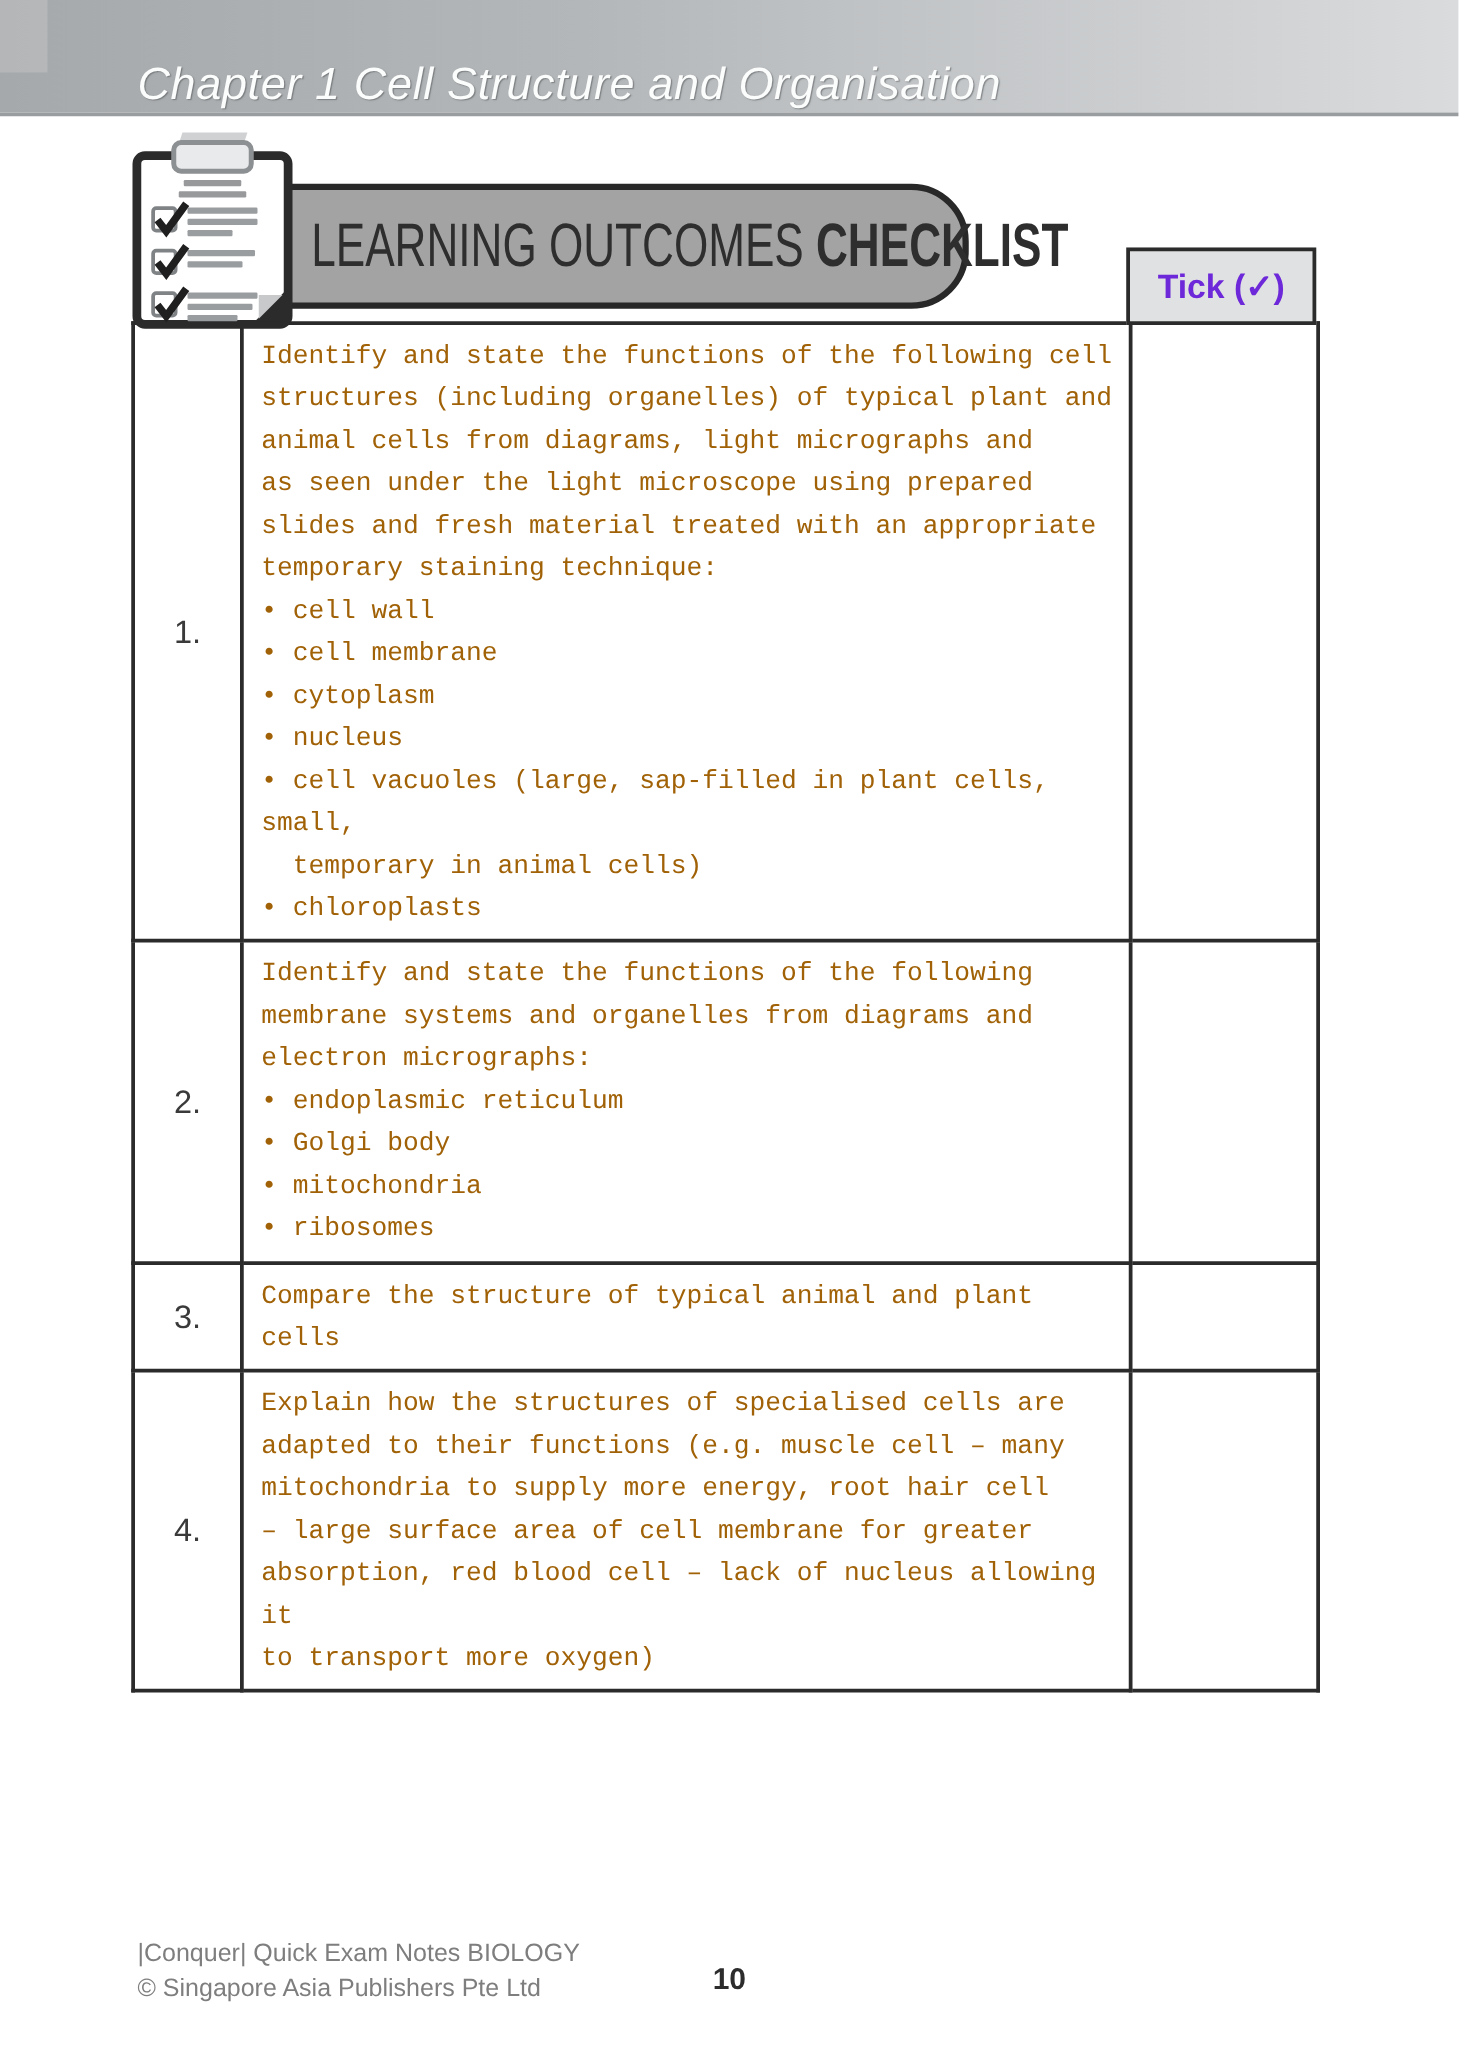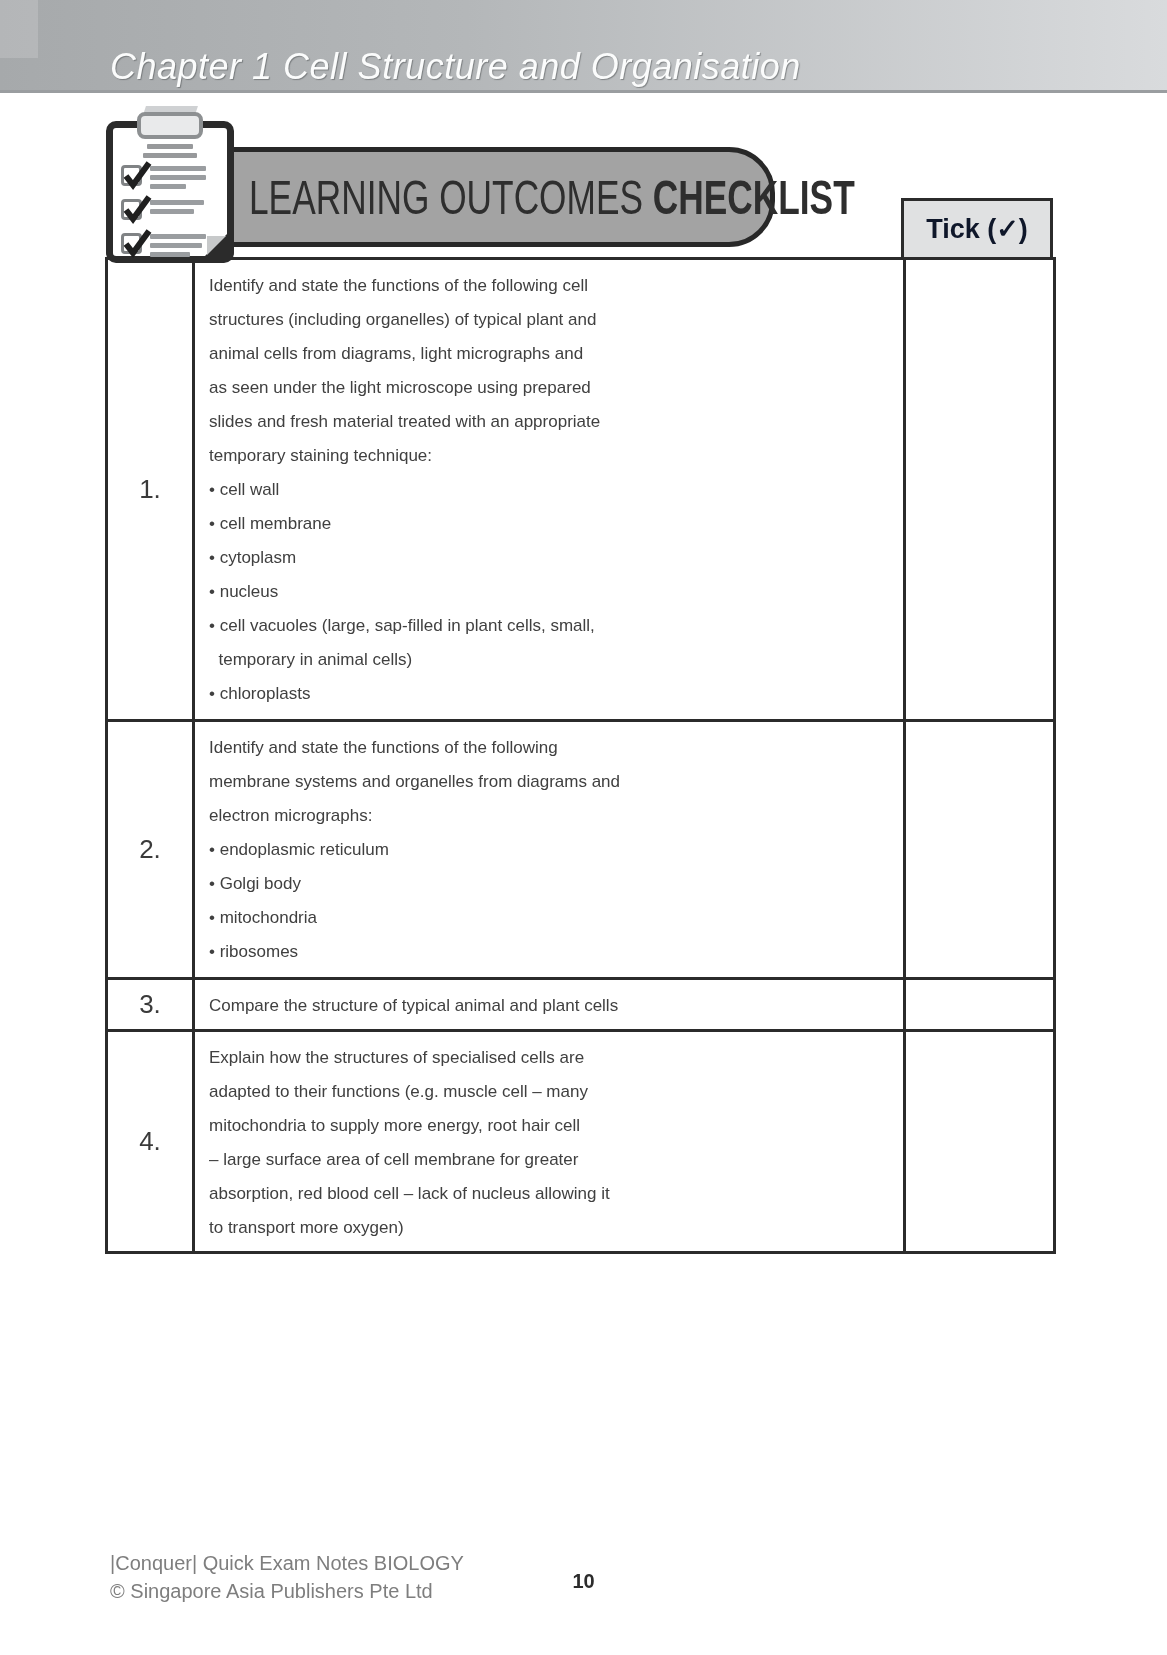--- a/index.html
+++ b/index.html
@@ -73,52 +73,53 @@
   .fold-light {
     position:absolute; right:1px; bottom:1px; width:0; height:0;
     border-top:19px solid #c7c9ca; border-right:19px solid transparent;
   }
 
   
   .tick-header {
     position:absolute; left:901px; top:198px; width:152px; height:62px;
     background:#e0e1e2; border:3px solid #2b2b2b; z-index:2;
     display:flex; align-items:center; justify-content:center;
-    font-size:27px; font-weight:700; color:#0f172a;
+    font-size:27px; font-weight:700; color:#6d28d9;
   }
 
   
   .lo-table {
     position:absolute; left:105px; top:257px; width:948px;
     border-collapse:collapse; table-layout:fixed; z-index:1;
   }
   .lo-table td { border:3px solid #2b2b2b; background:#ffffff; }
   .lo-table td.num {
     text-align:center; vertical-align:middle;
     font-size:26px; color:#3a3a3a;
   }
   .lo-table td.txt {
     vertical-align:top; padding:9px 8px 6px 14px;
-    font-size:17px; line-height:34px; color:#404040;
+    font-size:21px; line-height:34px; color:#a16207;
     white-space:pre-wrap;
+    font-family:Liberation Mono, monospace;
   }
   .lo-table td.tick { vertical-align:top; }
   .lo-table tr.r1 { height:462px; }
   .lo-table tr.r2 { height:258px; }
   .lo-table tr.r3 { height:50px; }
   .lo-table tr.r4 { height:218px; }
 
   
   .footer-imprint {
     position:absolute; left:110px; top:1549px;
     font-size:20px; line-height:28px; color:#7e7e7e;
   }
   .page-number {
     position:absolute; left:0; top:1570px; width:1167px; text-align:center;
-    font-size:20px; font-weight:700; color:#2c2c2c;
+    font-size:24px; font-weight:700; color:#2c2c2c;
   }
 </style>
 </head>
 <body>
 
 <div class="page">
 
   <div class="header-bar">
     <div class="chapter-title">Chapter 1  Cell Structure and Organisation</div>
   </div>

